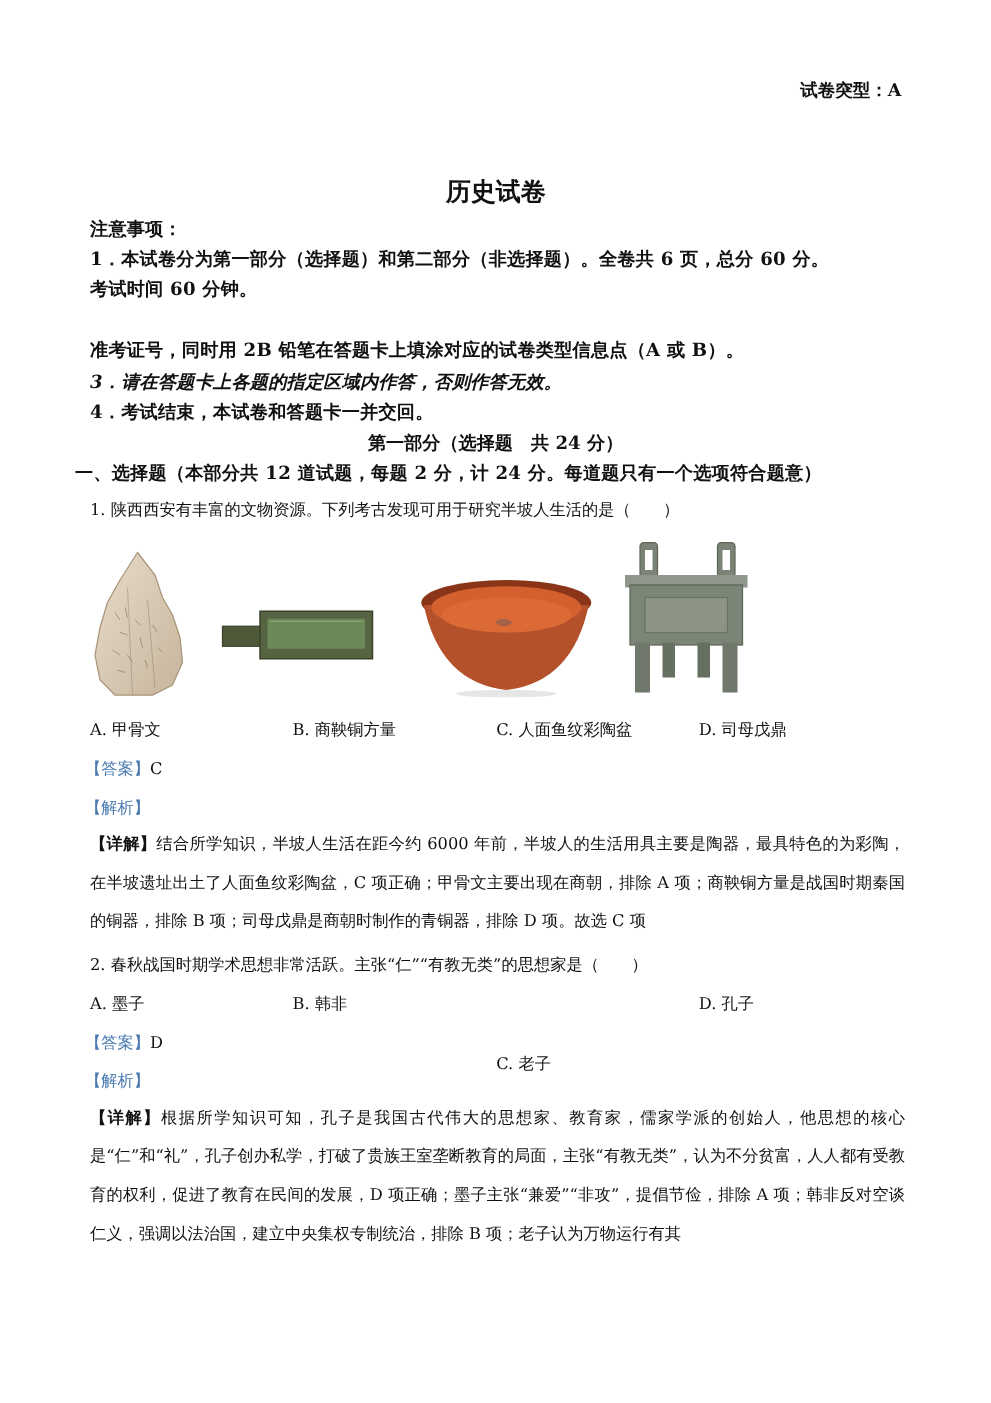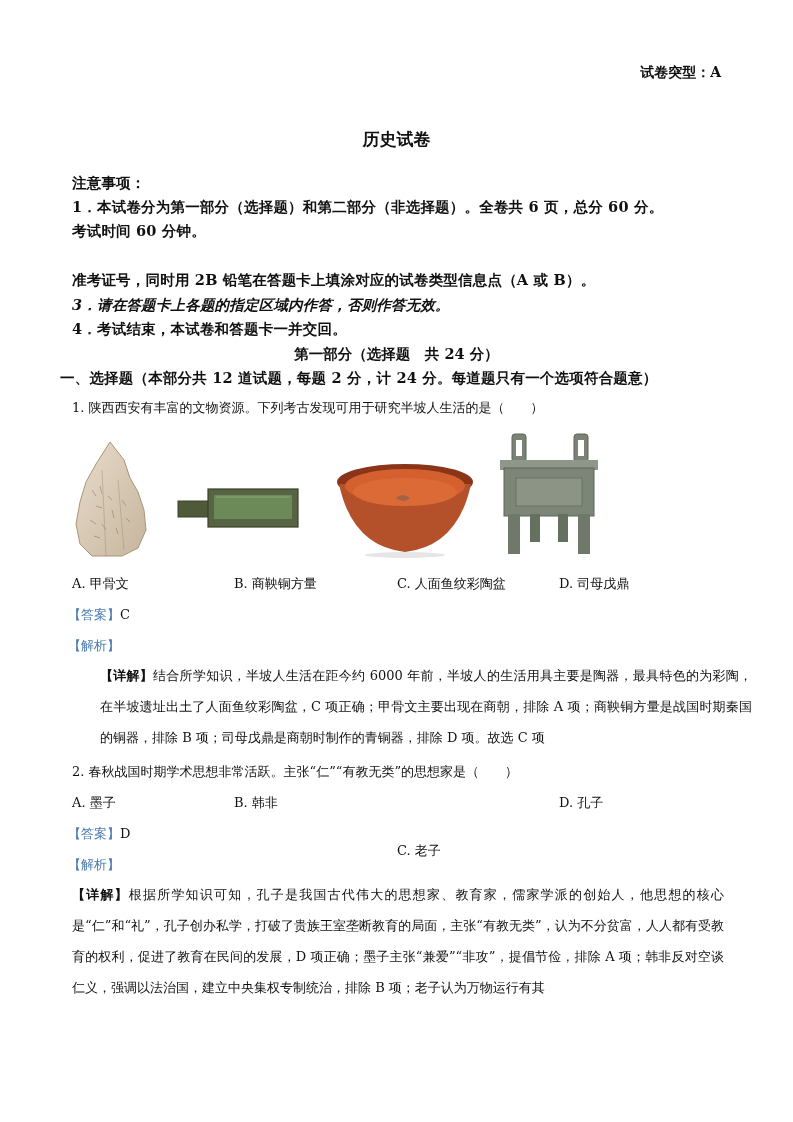--- a/index.html
+++ b/index.html
@@ -4,21 +4,21 @@
 <style>
   html, body { margin: 0; padding: 0; background: #ffffff; }
   body { width: 793px; height: 1122px; position: relative; overflow: hidden;
          font-family: "DejaVu Serif", "Liberation Serif", serif; color: #111; }
   .page { position: absolute; left: 0; top: 0; width: 793px; height: 1006px; }
   .abs { position: absolute; white-space: nowrap; }
   .bold { font-weight: bold; }
   .paper-type { right: 72px; top: 64px; font-size: 14px; font-weight: bold; }
   .title { left: 0; width: 793px; text-align: center; font-weight: bold; }
   .t1 { top: 98px; font-size: 19px; }
-  .t2 { top: 128px; font-size: 17px; }
+  .t2 { top: 140px; font-size: 20px; }
   .notice { left: 72px; font-size: 14.5px; font-weight: bold; letter-spacing: 0.2px; }
   .section { left: 0; width: 793px; text-align: center; font-size: 14.5px; font-weight: bold; }
   .q { left: 72px; font-size: 13px; }
   .opt { font-size: 13px; }
   .tag { color: #4a7ab0; font-size: 13px; }
   .tag .ans { color: #111; }
   .para { left: 72px; width: 652px; font-size: 13px; line-height: 31px; white-space: normal;
           text-align: justify; }
   .img-box { position: absolute; }
 </style>
@@ -97,21 +97,21 @@
   <div class="abs opt" style="left:72px; top:575px;">A.  甲骨文</div>
   <div class="abs opt" style="left:234px; top:575px;">B.  商鞅铜方量</div>
   <div class="abs opt" style="left:397px; top:575px;">C.  人面鱼纹彩陶盆</div>
   <div class="abs opt" style="left:559px; top:575px;">D.  司母戊鼎</div>
 
   <div class="abs tag" style="left:68px; top:606px;">
     <span>【答案】</span><span class="ans">C</span>
   </div>
   <div class="abs tag" style="left:68px; top:637px;">【解析】</div>
 
-  <div class="abs para" style="top:660px;margin-left:28px;">
+  <div class="abs para" style="top:660px;">
     <span class="bold">【详解】</span><span>结合所学知识，半坡人生活在距今约 6000 年前，半坡人的生活用具主要是陶器，最具特色的为彩陶，在半坡遗址出土了人面鱼纹彩陶盆，C 项正确；甲骨文主要出现在商朝，排除 A 项；商鞅铜方量是战国时期秦国的铜器，排除 B 项；司母戊鼎是商朝时制作的青铜器，排除 D 项。故选 C 项</span>
   </div>
 
   <div class="abs q" style="top:763px;">2. 春秋战国时期学术思想非常活跃。主张“仁”“有教无类”的思想家是（　　）</div>
 
   <div class="abs opt" style="left:72px; top:794px;">A.  墨子</div>
   <div class="abs opt" style="left:234px; top:794px;">B.  韩非</div>
   <div class="abs opt" style="left:397px; top:842px;">C.  老子</div>
   <div class="abs opt" style="left:559px; top:794px;">D.  孔子</div>
 

